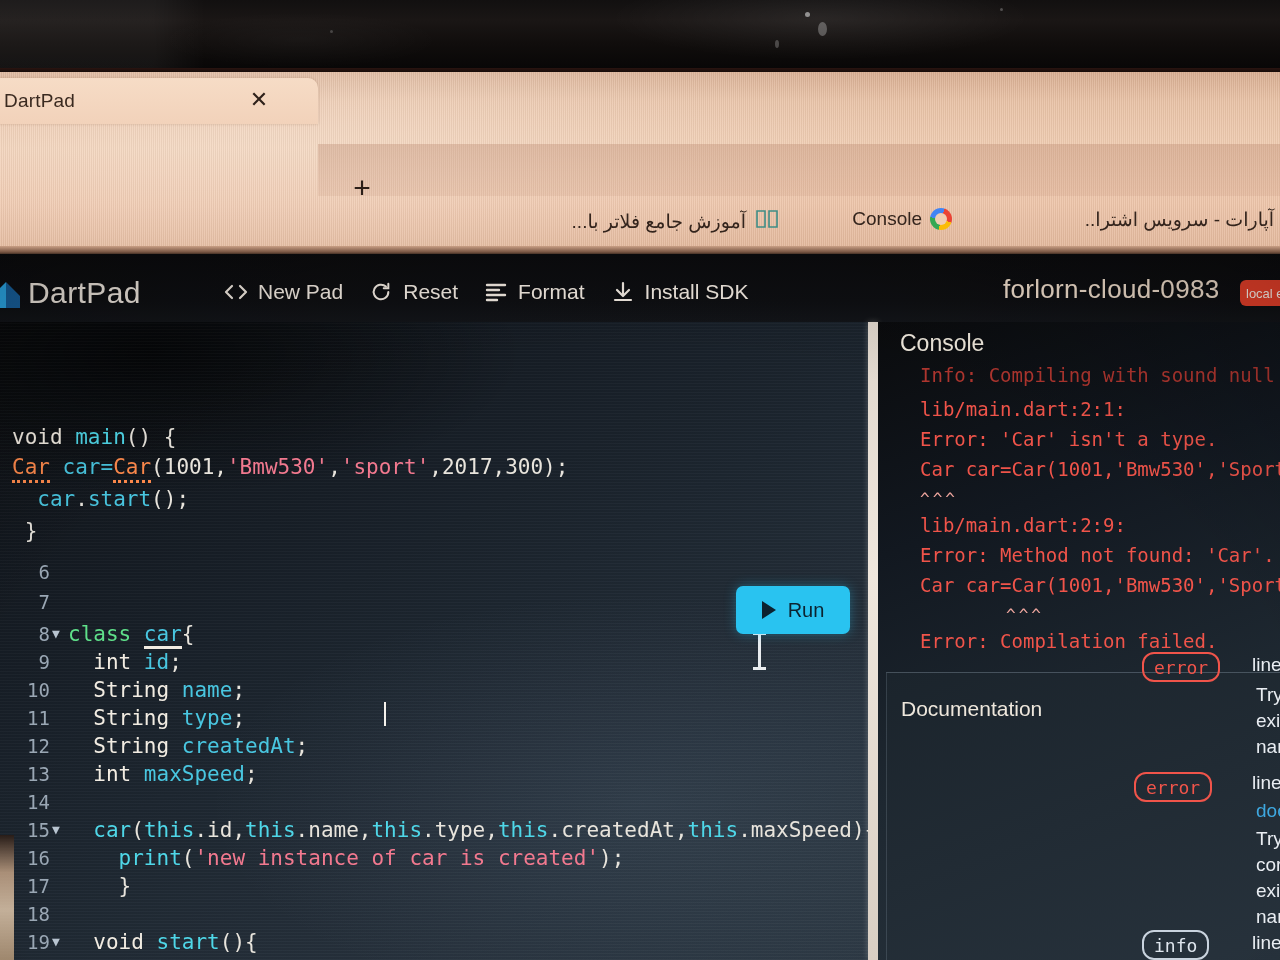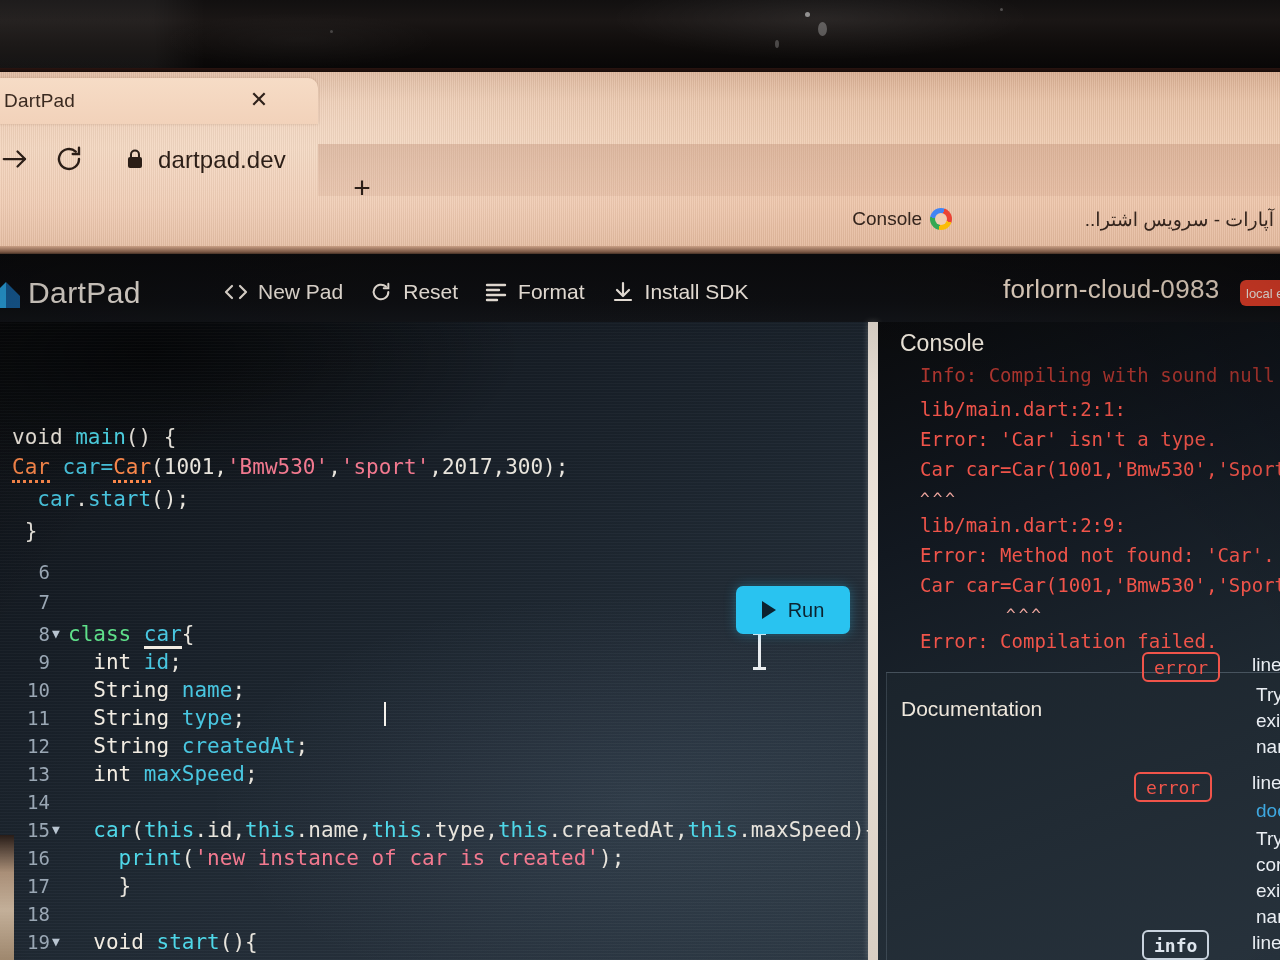--- a/index.html
+++ b/index.html
@@ -258,26 +258,26 @@
     position: absolute; left: 14px; top: 24px;
     color: #eee7dc; font-size: 21px; font-family: "Liberation Sans", sans-serif;
   }
 
   
   .issues {
     position: absolute; left: 1128px; top: 640px; width: 152px; height: 320px;
     overflow: hidden;
   }
   .issue-badge {
-    position: absolute; height: 30px; border-radius: 6px;
+    position: absolute; height: 30px; border-radius: 12px;
     display: flex; align-items: center; padding: 0 10px;
     font-family: "DejaVu Sans Mono", "Liberation Mono", monospace; font-size: 18px;
   }
   .issue-badge.error { border: 2px solid #f0544a; color: #f0544a; }
-  .issue-badge.info  { border: 2px solid #c9d3de; color: #dfe6ee; font-weight: bold; }
+  .issue-badge.info  { border: 2px solid #c9d3de; color: #dfe6ee; }
   .issue-text {
     position: absolute; white-space: nowrap;
     color: #e9edf2; font-size: 19px; font-family: "Liberation Sans", sans-serif;
   }
   .issue-text.link { color: #3ea8e0; }
 
   .photo-warp {
     position: absolute; inset: 0;
     background:
       radial-gradient(ellipse 1100px 700px at 640px 520px, rgba(255,255,255,0) 60%, rgba(0,0,0,.28) 100%);
@@ -310,49 +310,37 @@
 
   <div class="tabstrip">
     <div class="tab-right-shade"></div>
     <div class="tab">
       <div class="tab-title">DartPad</div>
       <div class="tab-close">✕</div>
     </div>
     <div class="newtab">+</div>
   </div>
 
-  <div class="addrrow">
-    <div class="nav-fwd">
-      <svg width="30" height="30" viewBox="0 0 24 24" fill="none" stroke="#2b1e17" stroke-width="1.8" stroke-linecap="round" stroke-linejoin="round">
-        <line x1="3" y1="12" x2="20" y2="12"></line>
-          <polyline points="14,6 20,12 14,18"></polyline>
-      </svg>
-    </div>
-    <div class="nav-reload">
-      <svg width="30" height="30" viewBox="0 0 24 24" fill="none" stroke="#2b1e17" stroke-width="1.9" stroke-linecap="round">
-        <path d="M20 12a8 8 0 1 1-2.6-5.9"></path>
-          <polyline points="20,3 20,8 15,8"></polyline>
-      </svg>
-    </div>
-    <div class="lock-icon">
-      <svg width="18" height="20" viewBox="0 0 18 20" fill="#2b1e17">
-        <rect x="2" y="8" width="14" height="11" rx="2"></rect>
-        <path d="M5 8 V5.5 A4 4 0 0 1 13 5.5 V8" fill="none" stroke="#2b1e17" stroke-width="2"></path>
-      </svg>
-    </div>
-    <div class="addr-text">dartpad.dev</div>
-  </div>
 
   <div class="bmrow">
     <div class="bm bm-1">
       <span>آپارات - سرویس اشترا..</span>
     </div>
     <div class="bm bm-2">
       <span class="g-logo"></span>
       <span>Console</span>
+    </div>
+    <div class="bm bm-3">
+      <span>
+        <svg width="26" height="22" viewBox="0 0 26 22" fill="none" stroke="#3f8d86" stroke-width="1.6">
+          <path d="M3 3 h8 v16 h-8 z"></path>
+            <path d="M15 3 h8 v16 h-8 z"></path>
+        </svg>
+      </span>
+      <span>آموزش جامع فلاتر با...</span>
     </div>
   </div>
   <div class="chrome-bottom-edge"></div>
 
   <div class="app">
 
     <div class="dp-header">
       <div class="dp-logo">
         <svg width="40" height="40" viewBox="0 0 40 40">
           <polygon points="2,26 20,8 20,34 6,34" fill="#2ba8e8"></polygon>

